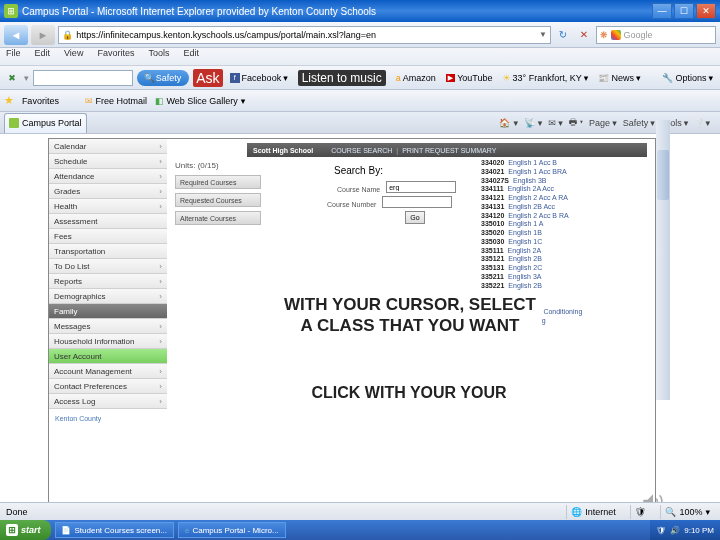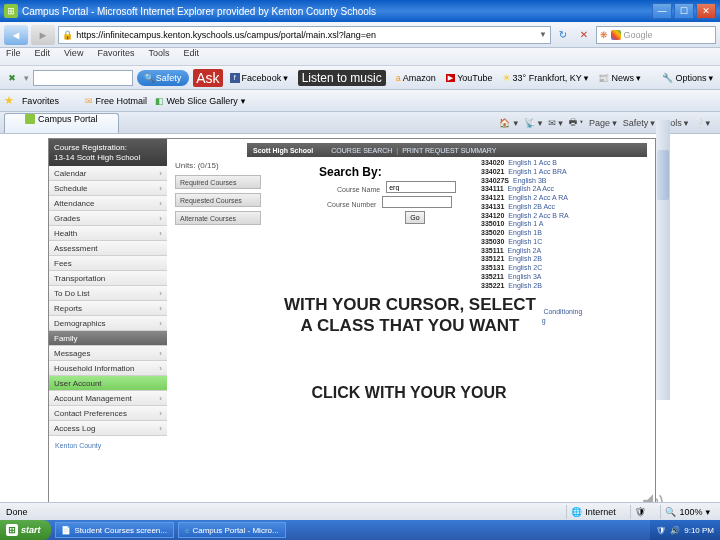--- a/index.html
+++ b/index.html
@@ -23,42 +23,42 @@
 .menubar{height:18px;background:linear-gradient(#f4f6fa,#e8edf5);border-bottom:1px solid #c8d0dc;display:flex;padding:0 6px;gap:14px;font-size:9px;color:#333}
 .toolbar2{height:24px;background:linear-gradient(#f4f6fa,#dde5f0);border-bottom:1px solid #b8c4d4;display:flex;align-items:center;padding:0 4px;gap:4px;font-size:9px}
 .tb2ico{width:16px;height:16px;display:flex;align-items:center;justify-content:center}
 .tb2search{width:100px;height:16px;background:#fff;border:1px solid #9aacbf}
 .searchbtnb{height:16px;padding:0 8px;background:linear-gradient(#5aa0e8,#2a7ad0);color:#fff;border-radius:8px;display:flex;align-items:center;font-size:9px}
 .tblink{display:flex;align-items:center;gap:2px;padding:0 3px}
 .tblink .pill{background:#333;color:#fff;padding:1px 4px;border-radius:2px;font-size:12px}
 .toolbar3{height:22px;background:linear-gradient(#f4f6fa,#dde5f0);border-bottom:1px solid #b8c4d4;display:flex;align-items:center;padding:0 4px;gap:8px;font-size:9px}
 .favstar{color:#f4c430;font-size:11px}
 .tabbar{height:22px;background:linear-gradient(#e8edf5,#d4dce8);border-bottom:1px solid #b8c4d4;display:flex;align-items:center;padding:0 4px;font-size:9px}
-.tab{height:20px;background:linear-gradient(#fafcff,#e8f0fa);border:1px solid #9aacbf;border-bottom:none;padding:0 20px;display:flex;align-items:flex-start;gap:3px;border-radius:3px 3px 0 0}
+.tab{height:20px;background:linear-gradient(#fafcff,#e8f0fa);border:1px solid #9aacbf;border-bottom:none;padding:0 4px;display:flex;align-items:center;gap:3px;border-radius:3px 3px 0 0}
 .tab .ico2{width:10px;height:10px;background:#8cc640;border-radius:1px}
 .tabbar .spacer{flex:1}
 .tabbtns{display:flex;gap:6px;padding-right:6px;color:#444}
 .tabbtns span{display:flex;align-items:center;gap:2px}
 .content{position:relative;height:400px;background:#fff;display:flex}
 .content-inner{position:absolute;left:48px;top:4px;width:608px;height:380px;background:#fff;display:flex;border:1px solid #888}
 .sidebar{width:118px;background:#fff}
 .sbhead{background:linear-gradient(#5a5a5a,#3a3a3a);color:#fff;padding:4px 5px;font-size:8px;line-height:1.2}
 .sbitem{height:15px;background:linear-gradient(#f8f8f8,#e8e8e8);border-bottom:1px solid #d0d0d0;display:flex;align-items:center;padding:0 5px;font-size:8px;color:#333;justify-content:space-between}
 .sbitem .chev{color:#888;font-size:8px}
 .sbitem.active{background:linear-gradient(#888,#666);color:#fff}
 .sbitem.hl{background:linear-gradient(#a0e88a,#7ad060)}
 .sbfoot{padding:6px;font-size:7px;color:#4a7ab8}
 .main{flex:1;position:relative;padding:0}
 .schoolbar{height:14px;background:linear-gradient(#6a6a6a,#4a4a4a);display:flex;align-items:center;color:#fff;font-size:7px;padding:0 6px;margin-left:80px;margin-top:4px;width:400px}
 .schoolbar .sname{font-weight:bold;flex:0 0 auto;margin-right:18px}
 .schoolbar .slink{color:#d8e4f4;margin-right:4px}
 .units{position:absolute;left:8px;top:22px;font-size:8px;color:#555}
 .coursebtns{position:absolute;left:8px;top:36px;display:flex;flex-direction:column;gap:4px}
 .cbtn{width:86px;height:14px;background:linear-gradient(#f0f0f0,#d8d8d8);border:1px solid #bbb;font-size:7px;display:flex;align-items:center;padding:0 4px;color:#444}
-.searchby{position:absolute;left:152px;top:26px;font-size:12px;font-weight:bold}
+.searchby{position:absolute;left:167px;top:26px;font-size:10px;font-weight:normal}
 .searchrow{position:absolute;display:flex;align-items:flex-end;gap:6px;font-size:7px;color:#555}
 .searchrow input{width:70px;height:12px;border:1px solid #888;font-size:7px;padding:0 2px}
 .gobtn{position:absolute;left:238px;top:72px;width:20px;height:13px;border:1px solid #888;background:linear-gradient(#f4f4f4,#ddd);font-size:7px;display:flex;align-items:center;justify-content:center}
 .results{position:absolute;left:314px;top:20px;font-size:7px;color:#3a5a9a;line-height:1.25}
 .results div{white-space:nowrap}
 .results b{color:#222;font-weight:bold;margin-right:4px}
 .callout1{position:absolute;left:278px;top:290px;width:264px;text-align:center;font-size:17px;font-weight:bold;color:#222;line-height:1.25;background:#fff;padding:4px}
 .callout2{position:absolute;left:264px;top:384px;width:290px;text-align:center;font-size:16px;font-weight:bold;color:#222}
 .rscroll{position:absolute;right:50px;top:120px;width:14px;height:280px;background:linear-gradient(90deg,#e8edf5,#c8d4e4)}
 .rscroll .thumb{position:absolute;top:30px;left:1px;width:12px;height:50px;background:linear-gradient(90deg,#d0dcec,#a8bcd8);border-radius:2px}
@@ -162,24 +162,20 @@
     <span><span>Page</span> ▾</span>
     <span><span>Safety</span> ▾</span>
     <span><span>Tools</span> ▾</span>
     <span>❔▾</span>
   </div>
 </div>
 
 <div class="content">
   <div class="content-inner">
     <div class="sidebar">
-      <div class="sbhead">
-        <div>Course Registration:</div>
-        <div>13-14 Scott High School</div>
-      </div>
       <div class="sbitem">
           <span>Calendar</span>
           <span class="chev">›</span>
         </div>
       <div class="sbitem">
           <span>Schedule</span>
           <span class="chev">›</span>
         </div>
       <div class="sbitem">
           <span>Attendance</span>

